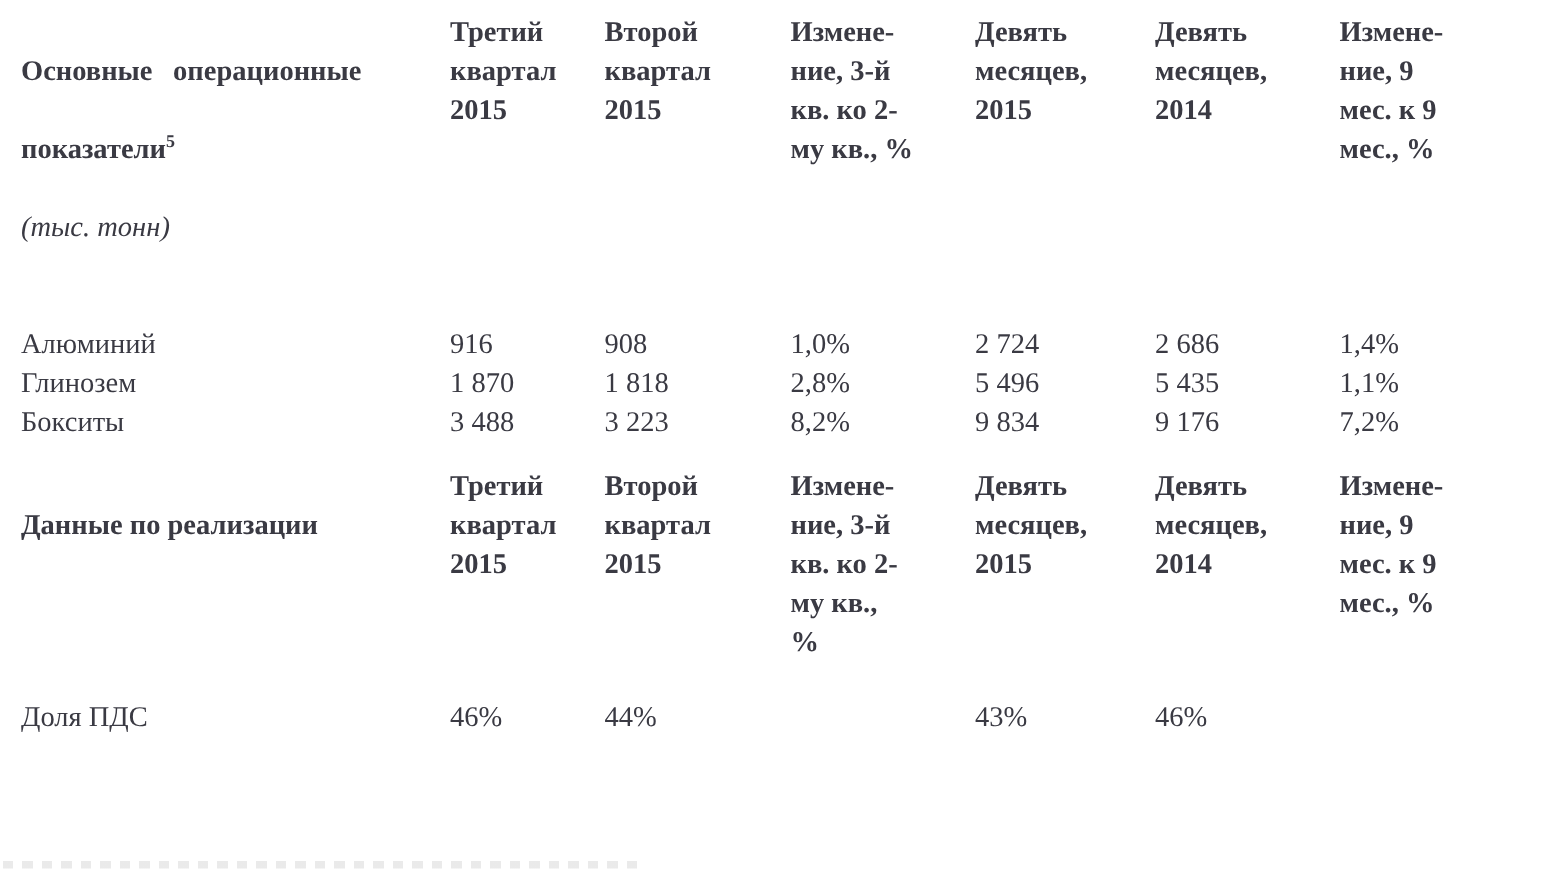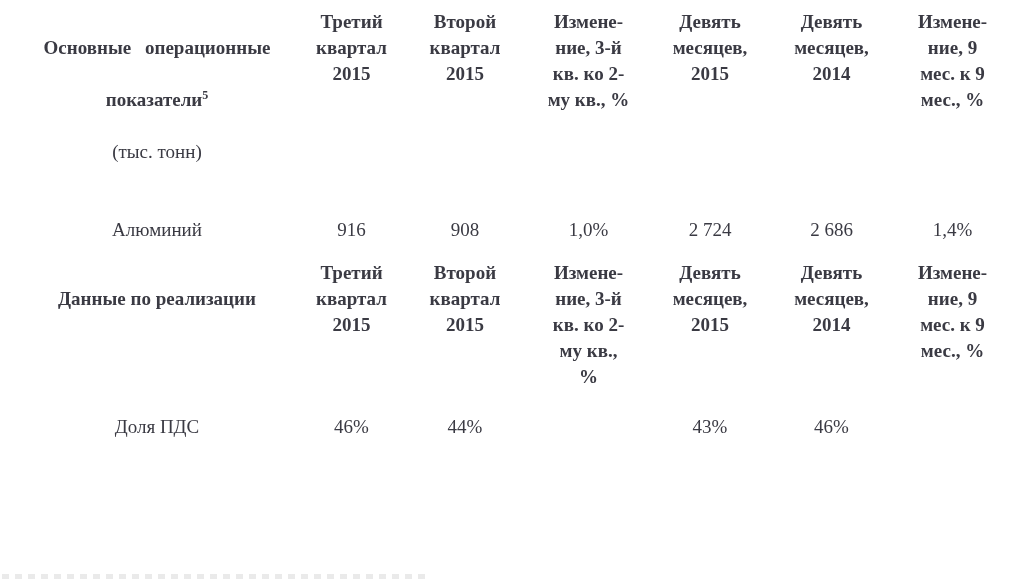--- a/index.html
+++ b/index.html
@@ -22,45 +22,46 @@
   table.report {
     border-collapse: collapse;
     table-layout: fixed;
     width: 998px;
   }
   table.report td {
     padding: 0;
     vertical-align: top;
   }
   .label-cell {
-    text-align: center;
+    text-align: left;
     white-space: pre-line;
     padding-right: 6px;
   }
   .num-cell {
-    text-align: center;
+    text-align: left;
     white-space: pre-line;
   }
   .hdr {
     font-weight: bold;
   }
   .sec1 .header-row td { padding-bottom: 26px; }
   .sec2 .header-row td { padding-bottom: 24px; }
   .section-2 { margin-top: 17px; }
   .title-line1 {
     display: block;
     font-weight: bold;
     word-spacing: 9px;
   }
   .title-line2 {
     display: block;
     font-weight: bold;
   }
   .title-sub {
     display: block;
+    font-style: italic;
   }
   sup.fn {
     font-size: 12px;
     line-height: 0;
     vertical-align: super;
   }
   .crop-artifact {
     position: absolute;
     left: 2px;
     top: 574px;
@@ -113,20 +114,38 @@
   </tr>
   <tr>
     <td class="label-cell">Алюминий</td>
     <td class="num-cell">916</td>
     <td class="num-cell">908</td>
     <td class="num-cell">1,0%</td>
     <td class="num-cell">2 724</td>
     <td class="num-cell">2 686</td>
     <td class="num-cell">1,4%</td>
   </tr>
+  <tr>
+    <td class="label-cell">Глинозем</td>
+    <td class="num-cell">1 870</td>
+    <td class="num-cell">1 818</td>
+    <td class="num-cell">2,8%</td>
+    <td class="num-cell">5 496</td>
+    <td class="num-cell">5 435</td>
+    <td class="num-cell">1,1%</td>
+  </tr>
+  <tr>
+    <td class="label-cell">Бокситы</td>
+    <td class="num-cell">3 488</td>
+    <td class="num-cell">3 223</td>
+    <td class="num-cell">8,2%</td>
+    <td class="num-cell">9 834</td>
+    <td class="num-cell">9 176</td>
+    <td class="num-cell">7,2%</td>
+  </tr>
 </tbody>
   </table>
 
 <table class="report sec2 section-2">
   <colgroup>
     <col style="width:286px">
       <col style="width:103px">
       <col style="width:124px">
     <col style="width:123px">
       <col style="width:120px">

